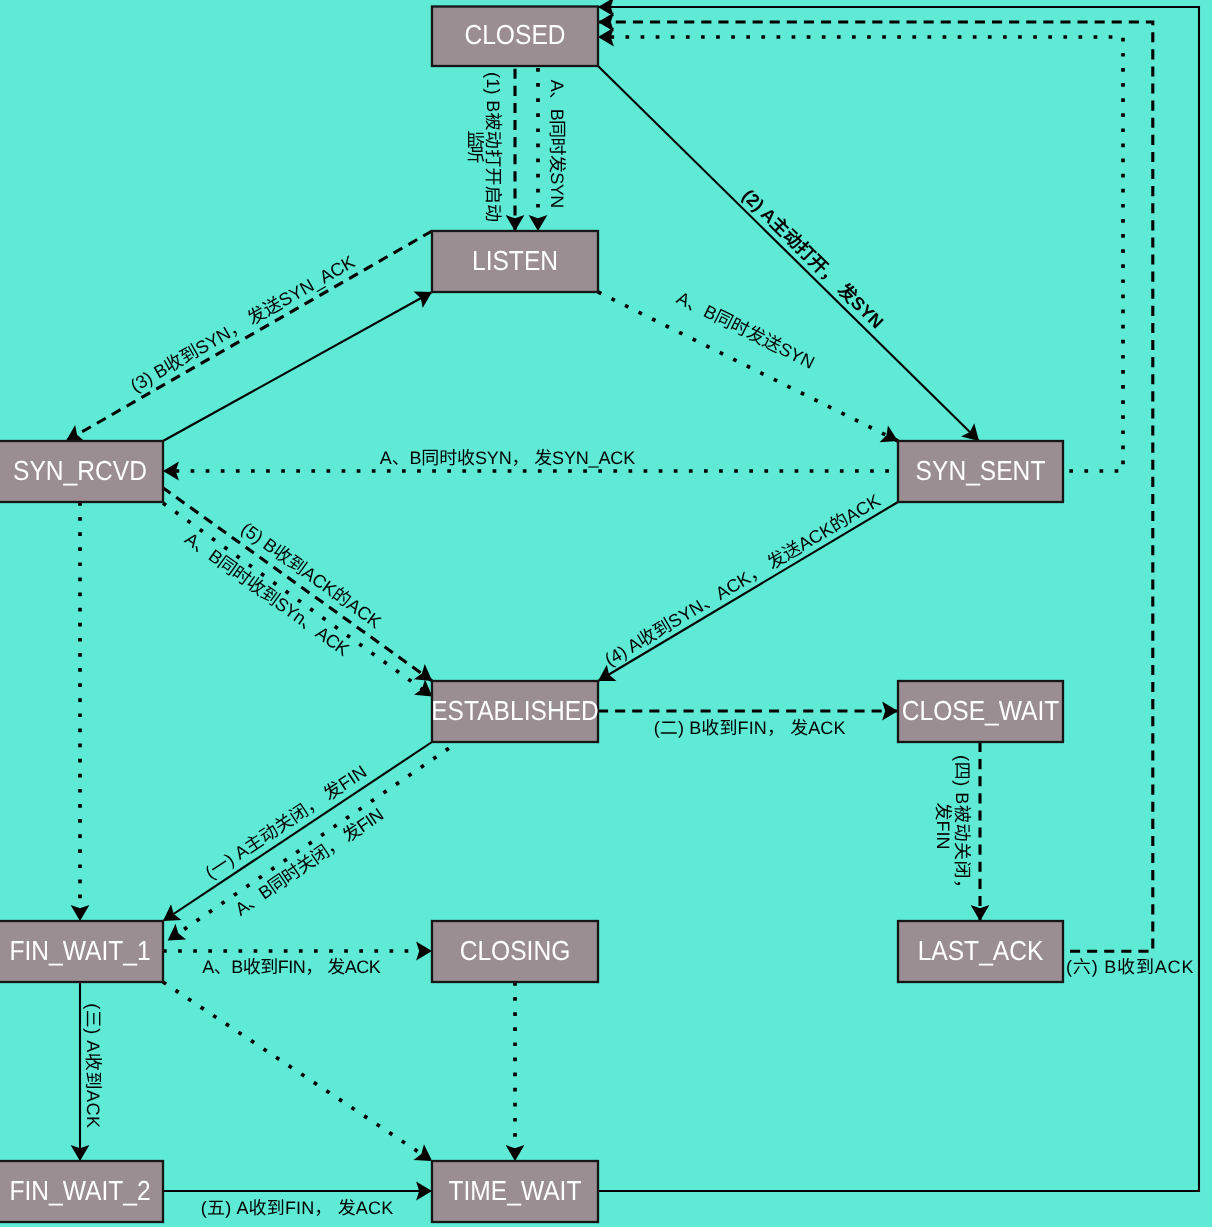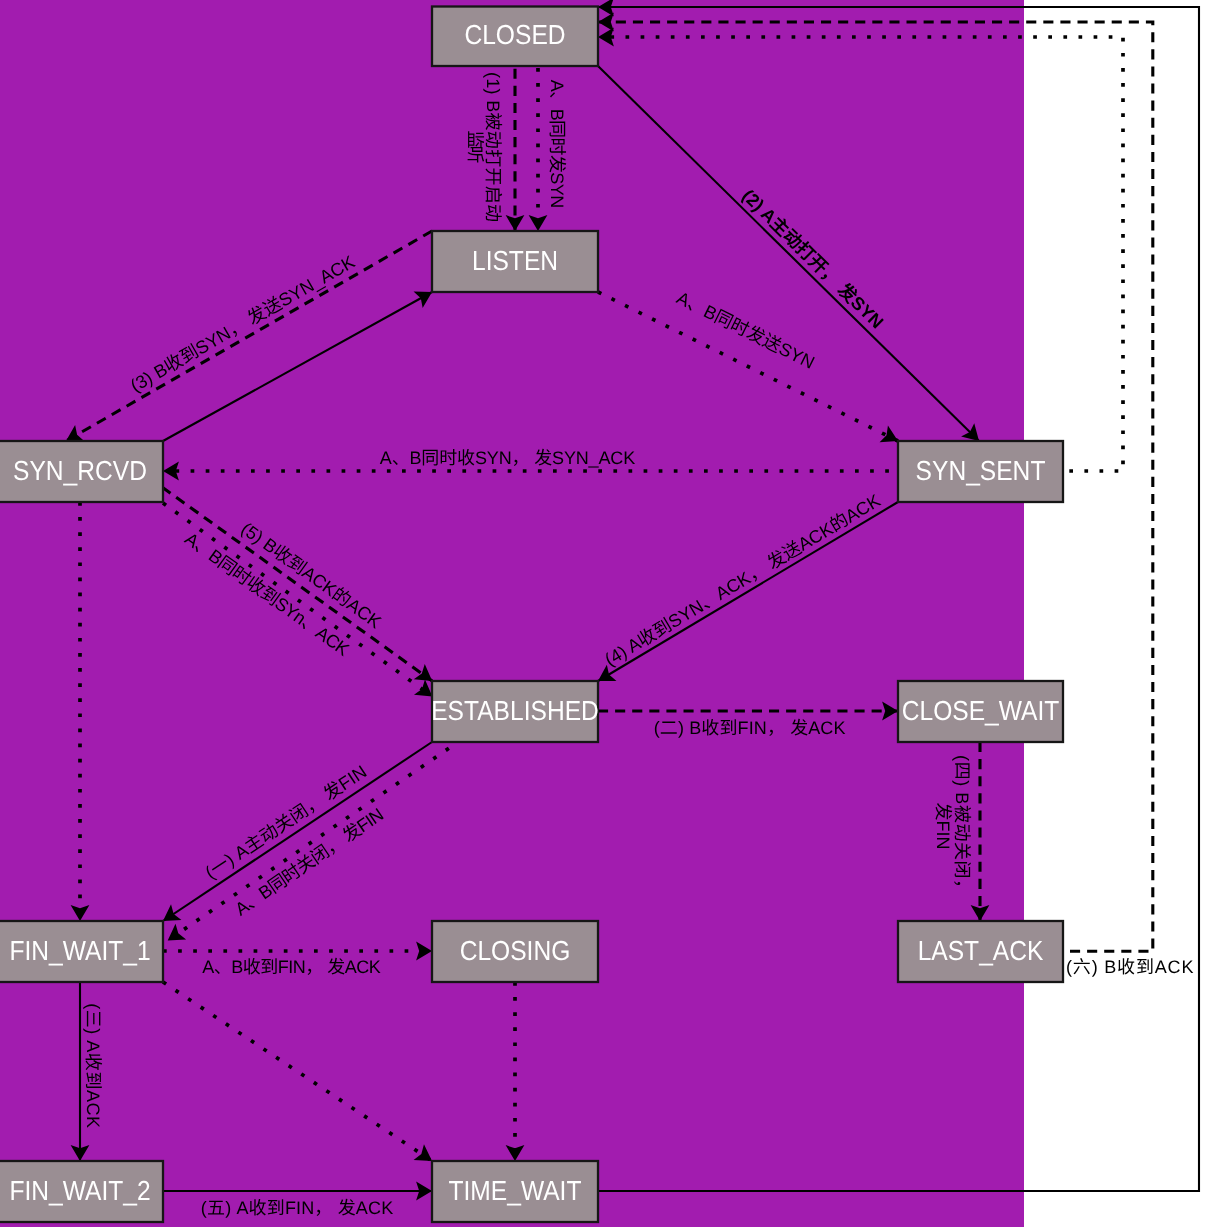--- a/index.html
+++ b/index.html
@@ -1,20 +1,20 @@
 <!DOCTYPE html>
 <html lang="zh-CN"><head>
 <meta charset="utf-8">
 <title>TCP state transition diagram</title>
 <style>
   html,body{margin:0;padding:0;background:#ffffff;}
   body{width:1212px;height:1227px;overflow:hidden;
        font-family:"Liberation Sans","DejaVu Sans",sans-serif;}
   svg text{text-rendering:geometricPrecision;}
-  #stage{position:relative;width:1024px;height:1227px;background:#a21caf;}
+  #stage{position:relative;width:1212px;height:1227px;background:#5eead4;}
   svg#diagram{position:absolute;top:0;left:0;display:block;}
   .box-label{font-family:"Liberation Sans","DejaVu Sans",sans-serif;font-size:27.5px;
              text-anchor:middle;}
   .edge{fill:none;stroke:#000;stroke-width:2.1;}
   .edge.dashed{stroke-dasharray:10.1 7;stroke-width:3.1;}
   .edge.dotted{stroke-dasharray:3.7 11.4;stroke-width:3.7;stroke-linecap:butt;}
   .arrow{fill:#000;stroke:none;}
   .edge-label{font-family:"Liberation Sans","DejaVu Sans",sans-serif;font-size:18px;fill:#000;}
 </style>
 </head>

